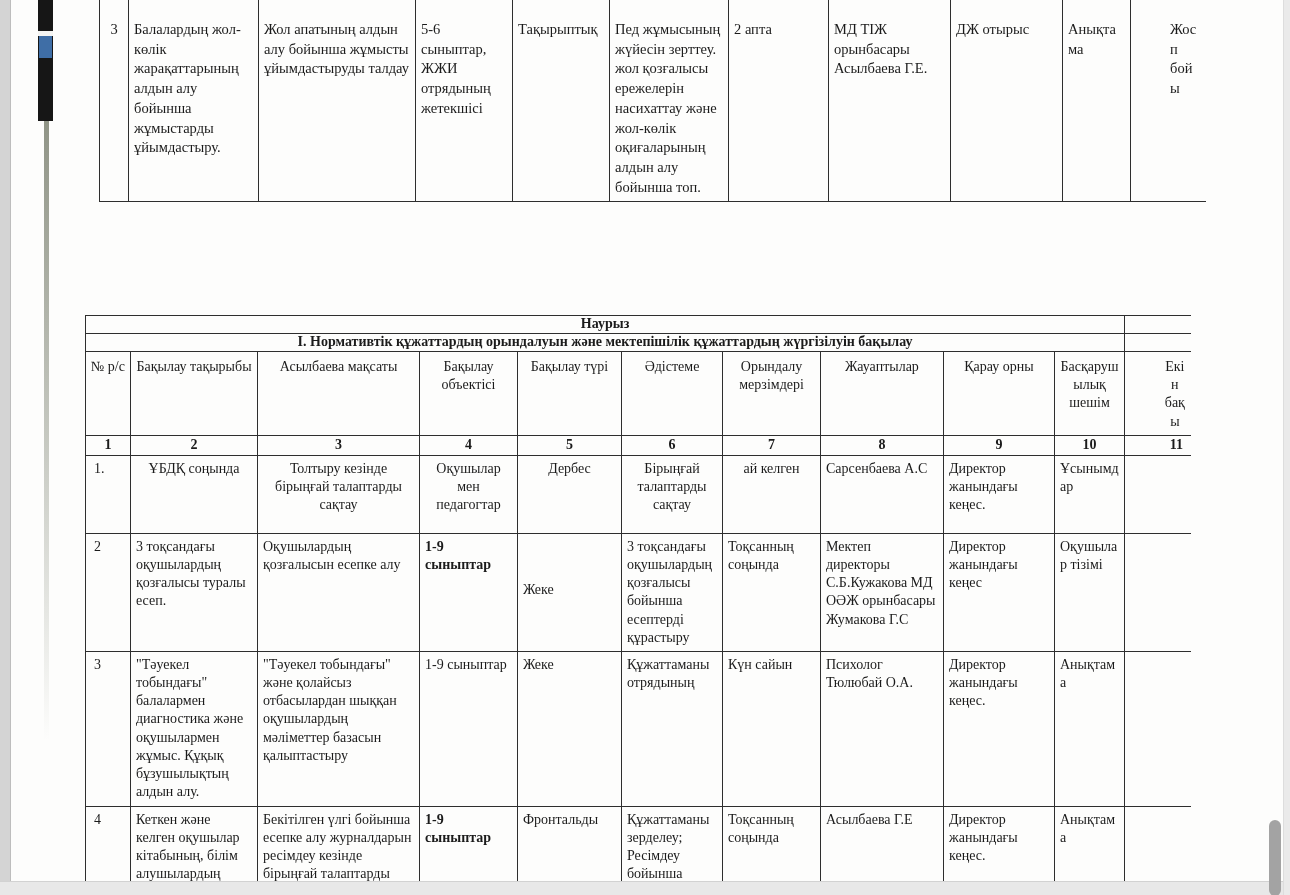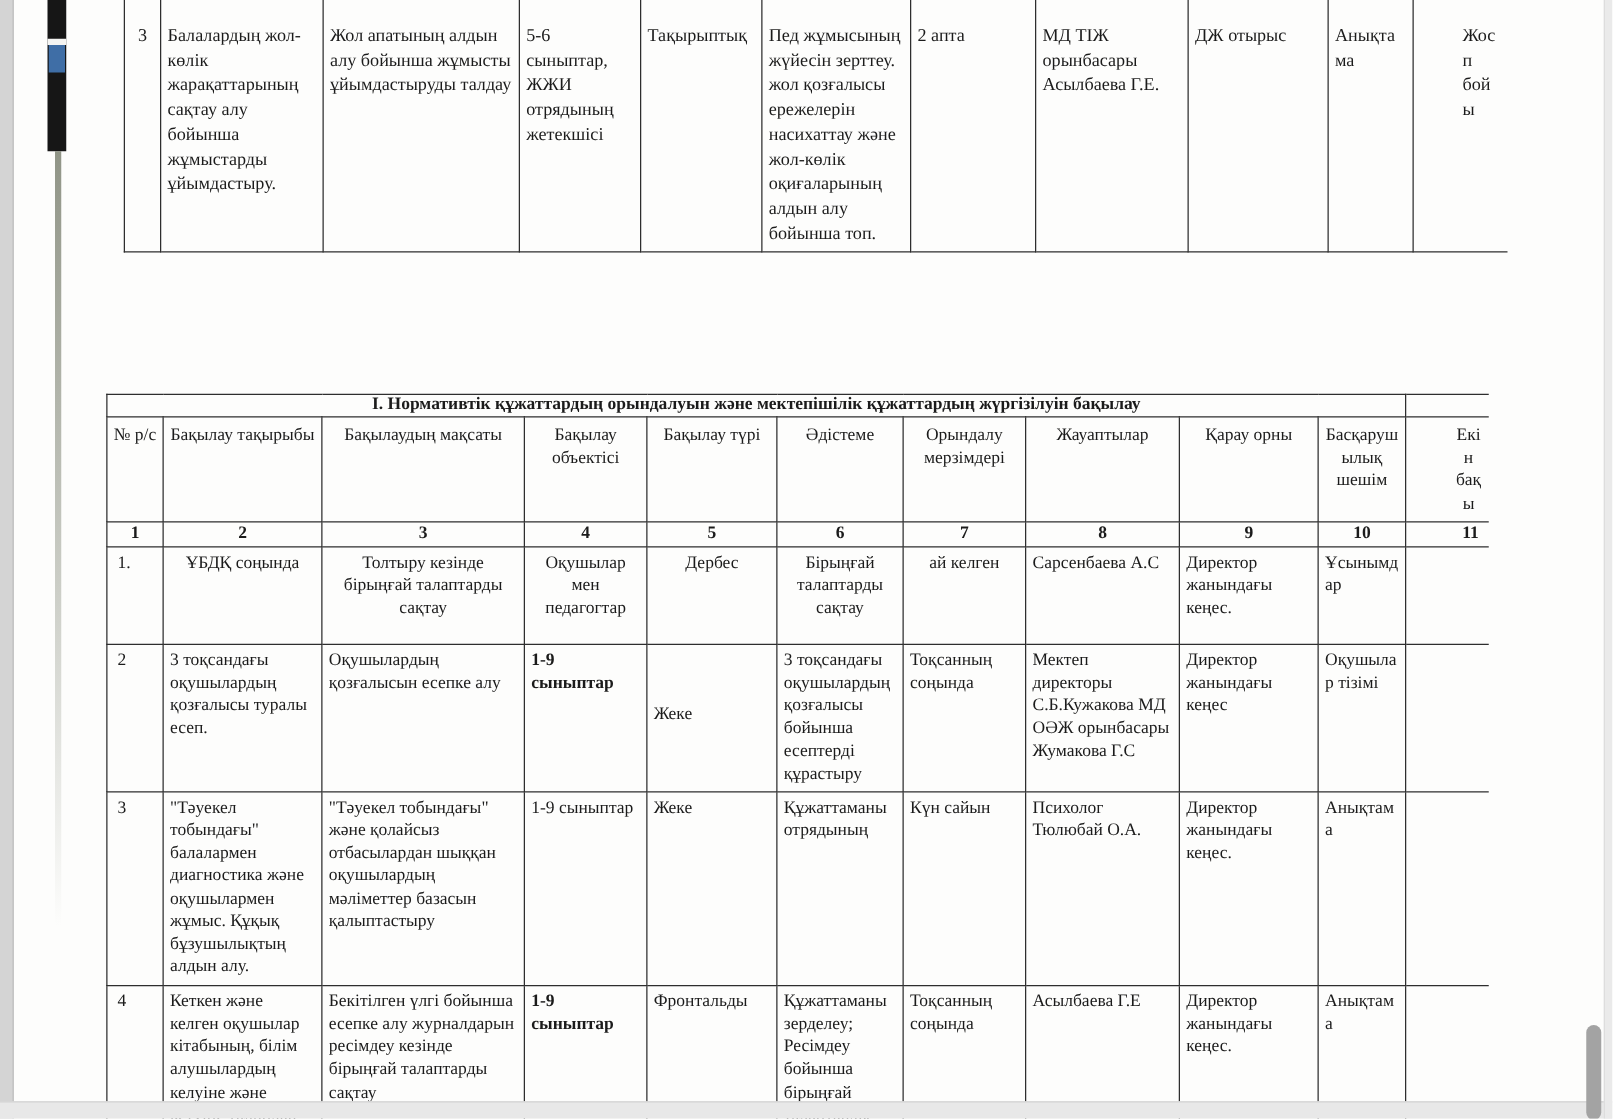--- a/index.html
+++ b/index.html
@@ -57,21 +57,21 @@
         <col style="width:119px">
       <col style="width:100px">
         <col style="width:122px">
         <col style="width:112px">
       <col style="width:68px">
         <col style="width:75px">
     </colgroup>
     <tbody>
         <tr style="height:172px">
       <td class="c">3</td>
-      <td>Балалардың жол-көлік жарақаттарының сақтау алу бойынша жұмыстарды ұйымдастыру.</td>
+      <td>Балалардың жол-көлік жарақаттарының алдын алу бойынша жұмыстарды ұйымдастыру.</td>
       <td>Жол апатының алдын алу бойынша жұмысты ұйымдастыруды талдау</td>
       <td>5-6 сыныптар, ЖЖИ отрядының жетекшісі</td>
       <td>Тақырыптық</td>
       <td>Пед жұмысының жүйесін зерттеу. жол қозғалысы ережелерін насихаттау және жол-көлік оқиғаларының алдын алу бойынша топ.</td>
       <td>2 апта</td>
       <td>МД ТІЖ орынбасары Асылбаева Г.Е.</td>
       <td>ДЖ отырыс</td>
       <td>Анықтама</td>
       <td>Жосп бойы</td>
     </tr>
@@ -86,28 +86,32 @@
       <col style="width:98px">
         <col style="width:104px">
         <col style="width:101px">
       <col style="width:98px">
         <col style="width:123px">
         <col style="width:111px">
       <col style="width:70px">
         <col style="width:66px">
     </colgroup>
     <tbody>
+        <tr style="height:18px">
+      <td class="ttl" colspan="10">Наурыз</td>
+      <td></td>
+    </tr>
     <tr style="height:18px">
       <td class="ttl" colspan="10">І. Нормативтік құжаттардың орындалуын және мектепішілік құжаттардың жүргізілуін  бақылау</td>
       <td></td>
     </tr>
     <tr style="height:59px">
       <td class="hdr">№ р/с</td>
       <td class="hdr">Бақылау тақырыбы</td>
-      <td class="hdr">Бақылаудың мақсаты</td>
+      <td class="hdr">Асылбаева мақсаты</td>
       <td class="hdr">Бақылау объектісі</td>
       <td class="hdr">Бақылау түрі</td>
       <td class="hdr">Әдістеме</td>
       <td class="hdr">Орындалу мерзімдері</td>
       <td class="hdr">Жауаптылар</td>
       <td class="hdr">Қарау орны</td>
       <td class="hdr wa">Басқаруш ылық шешім</td>
       <td class="hdr">Екін бақы</td>
     </tr>
     <tr style="height:20px">

